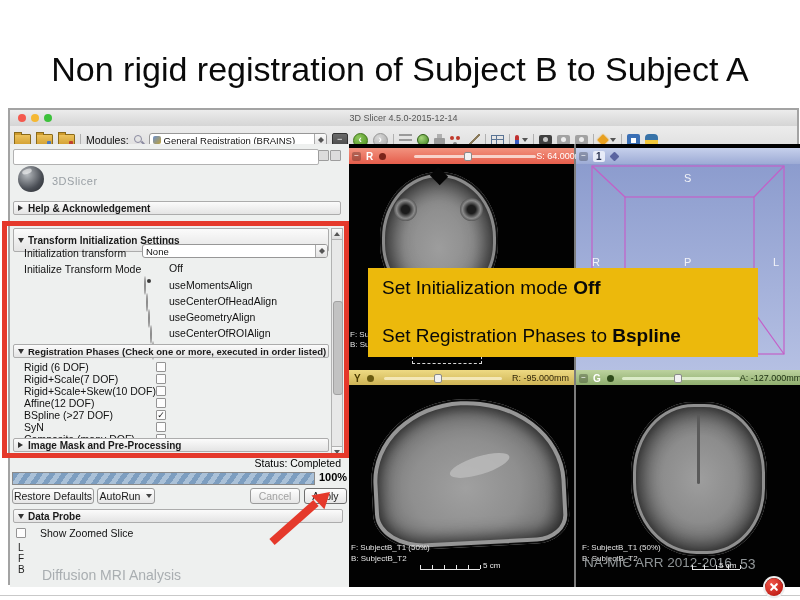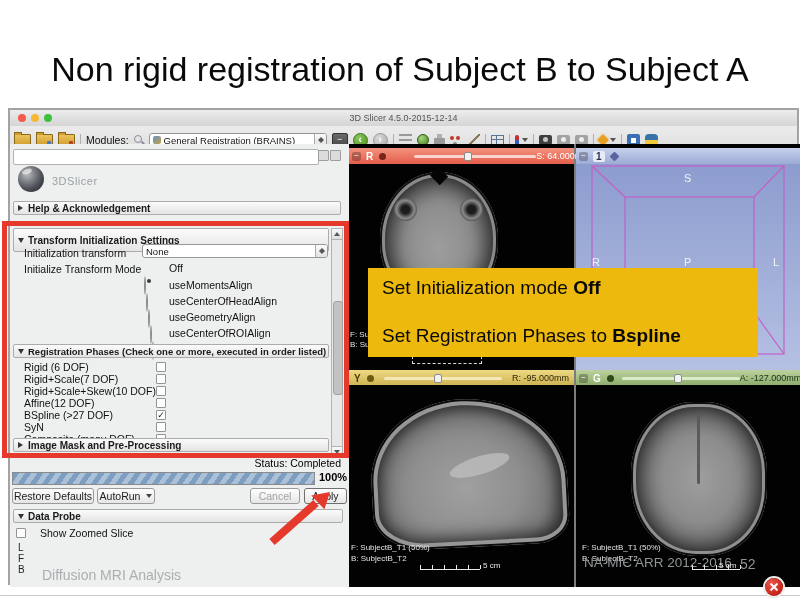--- a/index.html
+++ b/index.html
@@ -365,21 +365,21 @@
         <span class="abs slice-txt" style="left:6px;top:169px">B: SubjectB_T2</span>
         <span class="abs ghost" style="left:8px;top:170px;font-size:13.5px">NA-MIC ARR 2012-2016</span>
         <span class="abs ruler" style="left:116px;top:184px;width:48px">
           <i style="left:0"></i>
             <i style="left:12px"></i>
             <i style="left:24px"></i>
             <i style="left:36px"></i>
             <i style="left:48px"></i>
         </span>
         <span class="abs rlabel" style="left:143px;top:176px">5 cm</span>
-        <span class="abs ghost" style="left:164px;top:171px;font-size:14px">52</span>
+        <span class="abs ghost" style="left:164px;top:171px;font-size:14px">53</span>
       </div>
     </div>
   </div>
 
   <div class="abs red-rect"></div>
 
   <div class="abs callout">
     <div><span>Set Initialization mode</span>&nbsp;<b>Off</b></div>
     <div><span>Set Registration Phases to</span>&nbsp;<b>Bspline</b></div>
   </div>

